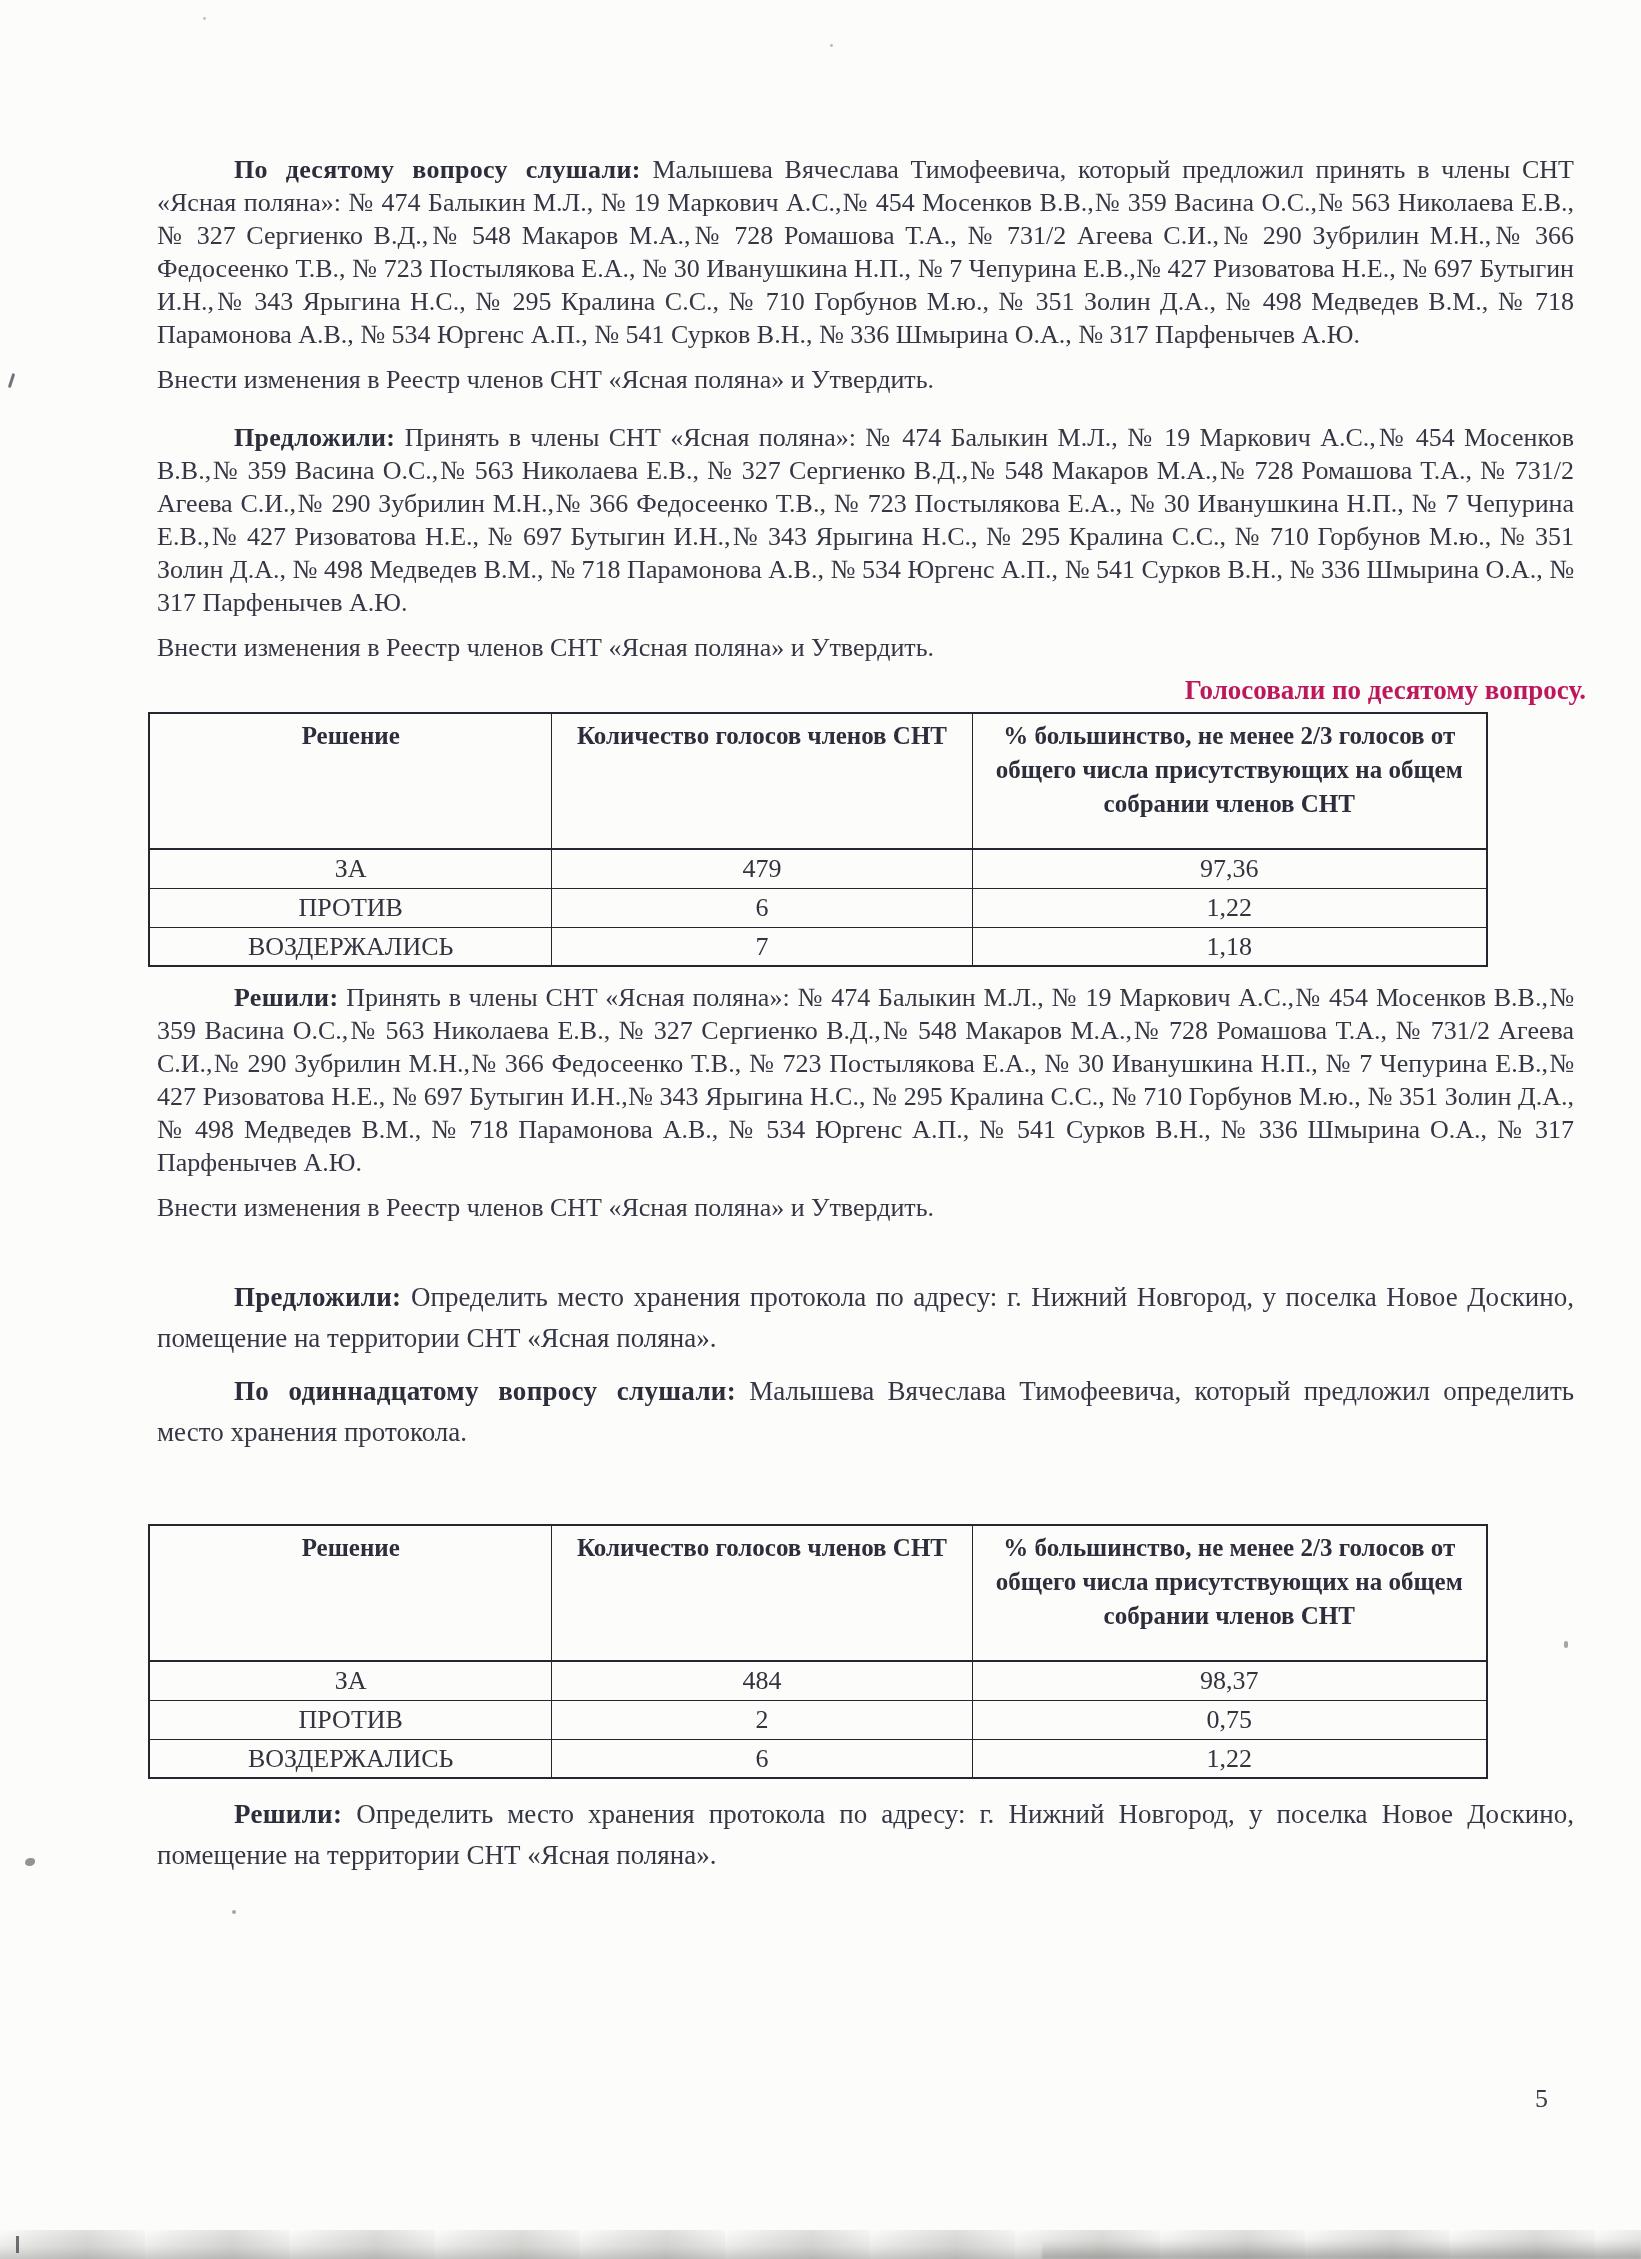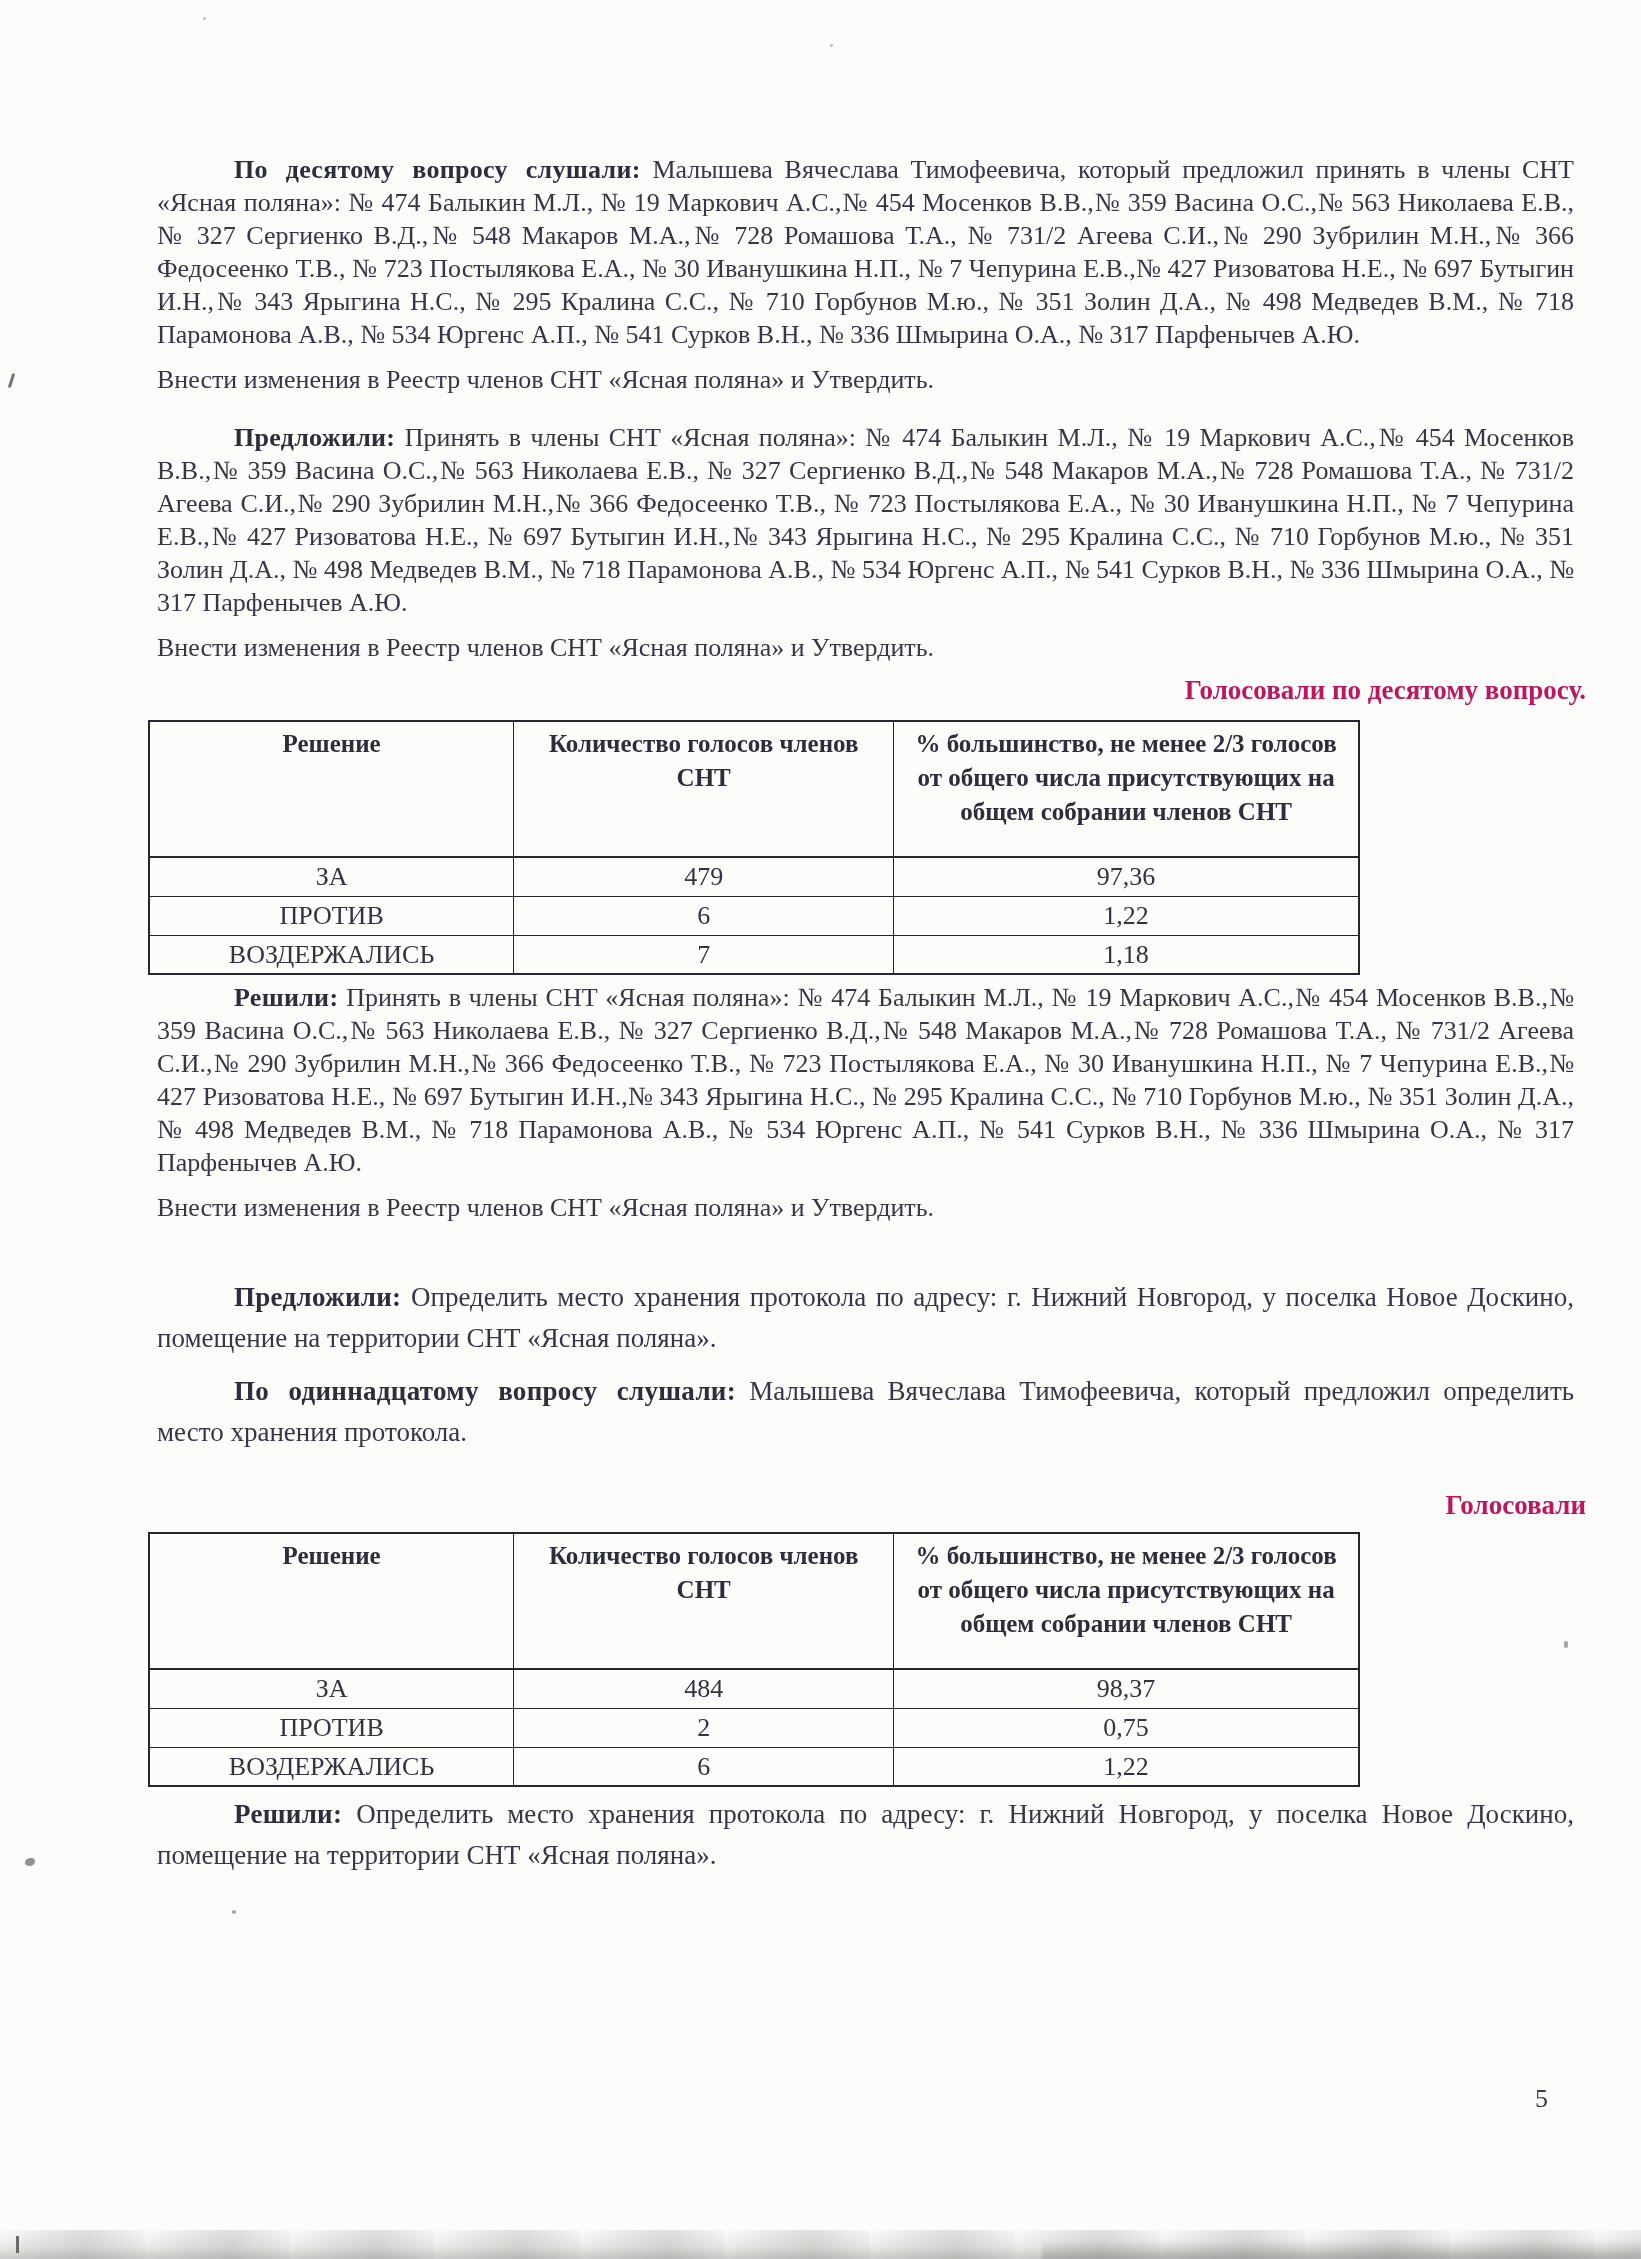--- a/index.html
+++ b/index.html
@@ -26,23 +26,22 @@
   .lead-spaced{word-spacing:5.8px;}
   .q11{font-size:27px;line-height:41px;}
   .vote-heading{
     position:absolute;left:145px;width:1441px;
     font-weight:bold;color:#be185d;
     font-size:27px;line-height:33px;
     text-indent:77px;text-align:right;
   }
   table.vote-table{
     position:absolute;left:148px;
-    width:1212px;border-collapse:collapse;table-layout:fixed;
+    width:1340px;border-collapse:collapse;table-layout:fixed;
     color:#333440;
-    margin-top:8px;
   }
   table.vote-table th,table.vote-table td{
     border:1.9px solid #26262e;
     text-align:center;vertical-align:middle;
     padding:0 13.5px;
   }
   table.vote-table th{
     border-top-width:2.9px;border-bottom-width:2.9px;
     font-size:25px;line-height:34px;
     font-weight:bold;color:#2d2e3b;
@@ -132,21 +131,20 @@
   <div class="blk" style="top:969px;">
     <p class="para"><b>Решили:</b><span> Принять в члены СНТ «Ясная поляна»: № 474 Балыкин М.Л., № 19 Маркович А.С.,№ 454 Мосенков В.В.,№ 359 Васина О.С.,№ 563 Николаева Е.В., № 327 Сергиенко В.Д.,№ 548 Макаров М.А.,№ 728 Ромашова Т.А., № 731/2 Агеева С.И.,№ 290 Зубрилин М.Н.,№ 366 Федосеенко Т.В., № 723 Постылякова Е.А., № 30 Иванушкина Н.П., № 7 Чепурина Е.В.,№ 427 Ризоватова Н.Е., № 697 Бутыгин И.Н.,№ 343 Ярыгина Н.С., № 295 Кралина С.С., № 710 Горбунов М.ю., № 351 Золин Д.А., № 498 Медведев В.М., № 718 Парамонова А.В., № 534 Юргенс А.П., № 541 Сурков В.Н., № 336 Шмырина О.А., № 317 Парфенычев А.Ю.</span></p>
     <p class="note">Внести изменения в Реестр членов СНТ «Ясная поляна» и Утвердить.</p>
   </div>
 
   <div class="blk q11" style="top:1265px;">
     <p class="para"><b>Предложили:</b><span> Определить место хранения протокола по адресу: г. Нижний Новгород, у поселка Новое Доскино, помещение на территории СНТ «Ясная поляна».</span></p>
     <p class="para"><b class="lead-spaced">По одиннадцатому вопросу слушали:</b><span> Малышева Вячеслава Тимофеевича, который предложил определить место хранения протокола.</span></p>
   </div>
 
-  <div class="vote-heading" style="top:1489px;">Голосовали</div>
 
   <table class="vote-table" style="top:1524px;">
     <tbody>
       <tr class="hdr">
         <th class="c1">Решение</th>
         <th class="c2">Количество голосов членов СНТ</th>
         <th class="c3">% большинство, не менее 2/3 голосов от общего числа присутствующих на общем собрании членов СНТ</th>
       </tr>
       <tr class="row">
         <td class="c1">ЗА</td>

